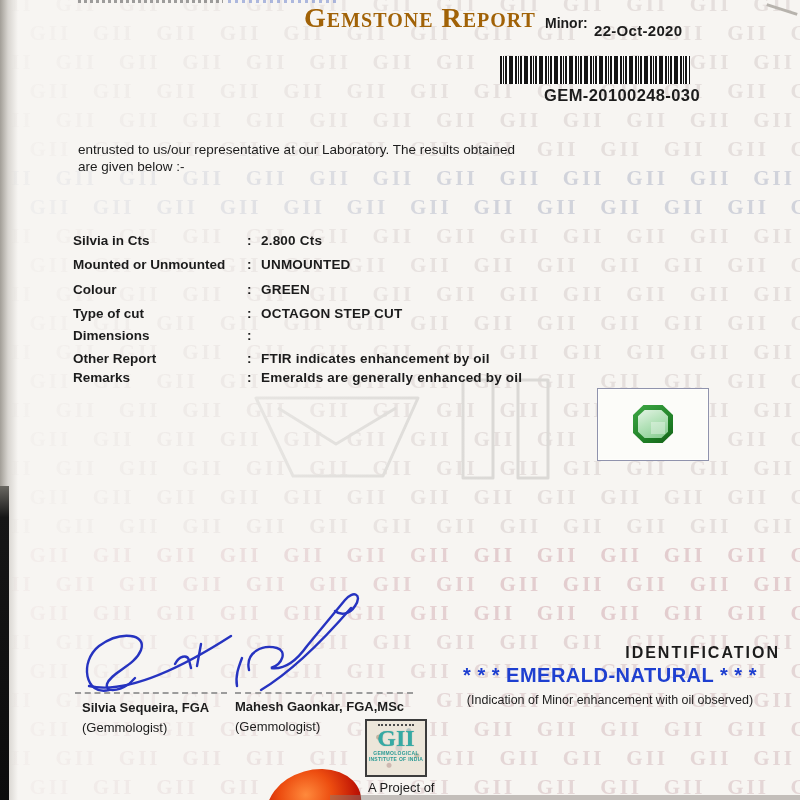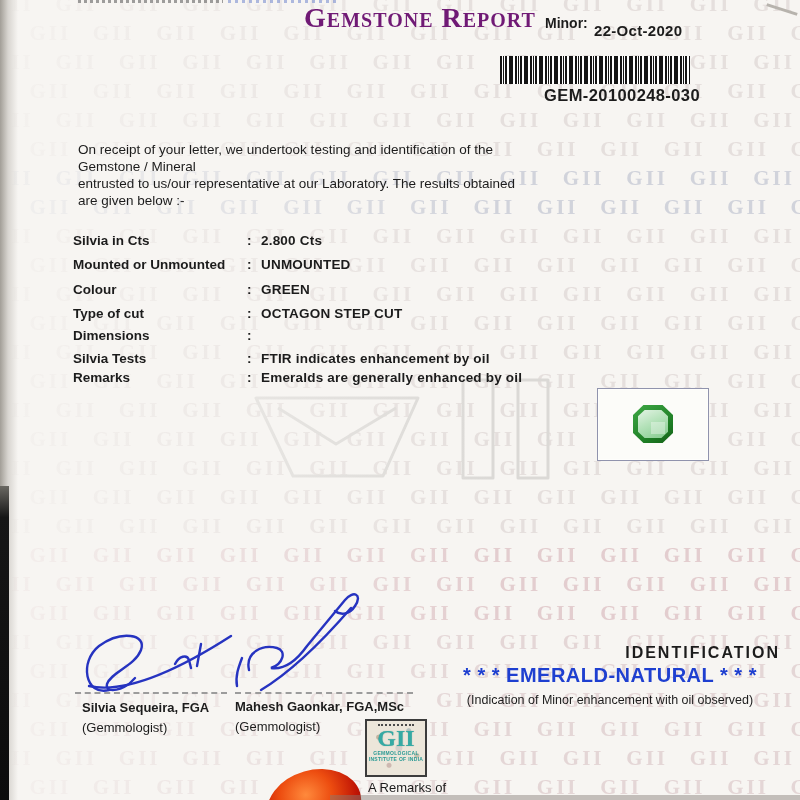--- a/index.html
+++ b/index.html
@@ -27,21 +27,21 @@
     font-family:"Liberation Serif",serif;font-weight:700;font-size:21px;
     letter-spacing:3px;color:rgba(190,172,172,.30);}
   .wm-fade{position:absolute;inset:0;z-index:2;
     background:linear-gradient(90deg,rgba(247,245,242,.85) 0%,rgba(247,245,242,.45) 30%,rgba(247,245,242,0) 62%);}
   .wm-logo{position:absolute;left:248px;top:368px;z-index:1;}
   
   .content{position:absolute;inset:0;z-index:3;}
   .abs{position:absolute;}
   .title{left:290px;top:2px;width:260px;text-align:center;
     font-family:"Liberation Serif",serif;font-variant:small-caps;font-weight:700;
-    font-size:28px;letter-spacing:1px;color:#701a75;}
+    font-size:28px;letter-spacing:1px;color:#a16207;}
   .date-label{left:545px;top:15px;font-size:14px;font-weight:600;}
   .date-value{left:594px;top:22px;font-size:15px;font-weight:700;letter-spacing:.3px;}
   .barcode{left:500px;top:56px;width:190px;height:28px;background-color:#fff;
     background-image:
       repeating-linear-gradient(90deg,#151515 0 2px,transparent 2px 5px),
       repeating-linear-gradient(90deg,#151515 0 1px,transparent 1px 3px);}
   .barcode-text{left:510px;top:86px;width:190px;text-align:right;
     font-size:16.5px;font-weight:700;letter-spacing:.4px;}
   .intro{left:78px;top:141px;width:440px;font-size:13.5px;line-height:17px;}
   .prop-row{left:73px;width:560px;height:16px;}
@@ -144,21 +144,20 @@
 
   <div class="content">
 
     <div class="abs title">Gemstone Report</div>
     <div class="abs date-label">Minor:</div>
     <div class="abs date-value">22-Oct-2020</div>
     <div class="abs barcode"></div>
     <div class="abs barcode-text">GEM-20100248-030</div>
 
     <div class="abs intro">
-      <div>On receipt of your letter, we undertook testing and identification of the Gemstone / Mineral</div>
       <div>entrusted to us/our representative at our Laboratory. The results obtained are given below :-</div>
     </div>
 
     <div class="abs prop-row" style="top:233px">
       <span class="prop-label">Silvia in Cts</span>
       <span class="prop-colon">:</span>
       <span class="prop-value">2.800 Cts</span>
     </div>
     <div class="abs prop-row" style="top:257px">
       <span class="prop-label">Mounted or Unmounted</span>
@@ -173,21 +172,21 @@
     <div class="abs prop-row" style="top:306px">
       <span class="prop-label">Type of cut</span>
       <span class="prop-colon">:</span>
       <span class="prop-value">OCTAGON STEP CUT</span>
     </div>
     <div class="abs prop-row" style="top:328px">
       <span class="prop-label">Dimensions</span>
       <span class="prop-colon">:</span>
     </div>
     <div class="abs prop-row" style="top:351px">
-      <span class="prop-label">Silvia Tests</span>
+      <span class="prop-label">Other Report</span>
       <span class="prop-colon">:</span>
       <span class="prop-value">FTIR indicates enhancement by oil</span>
     </div>
     <div class="abs prop-row" style="top:370px">
       <span class="prop-label">Remarks</span>
       <span class="prop-colon">:</span>
       <span class="prop-value">Emeralds are generally enhanced by oil</span>
     </div>
 
     <div class="abs photo">
@@ -223,17 +222,17 @@
     <div class="abs ident-heading">IDENTIFICATION</div>
     <div class="abs ident-result">* * * EMERALD-NATURAL * * *</div>
     <div class="abs ident-note">(Indication of Minor enhancement with oil observed)</div>
 
     <div class="abs stamp">
       <div class="stamp-dots"></div>
       <div class="stamp-letters">GII</div>
       <div class="stamp-sub">GEMMOLOGICAL</div>
       <div class="stamp-sub">INSTITUTE OF INDIA</div>
     </div>
-    <div class="abs project-label">A Remarks of</div>
+    <div class="abs project-label">A Project of</div>
     <div class="abs red-blob"></div>
 
   </div>
 </div>
 
 </body></html>

